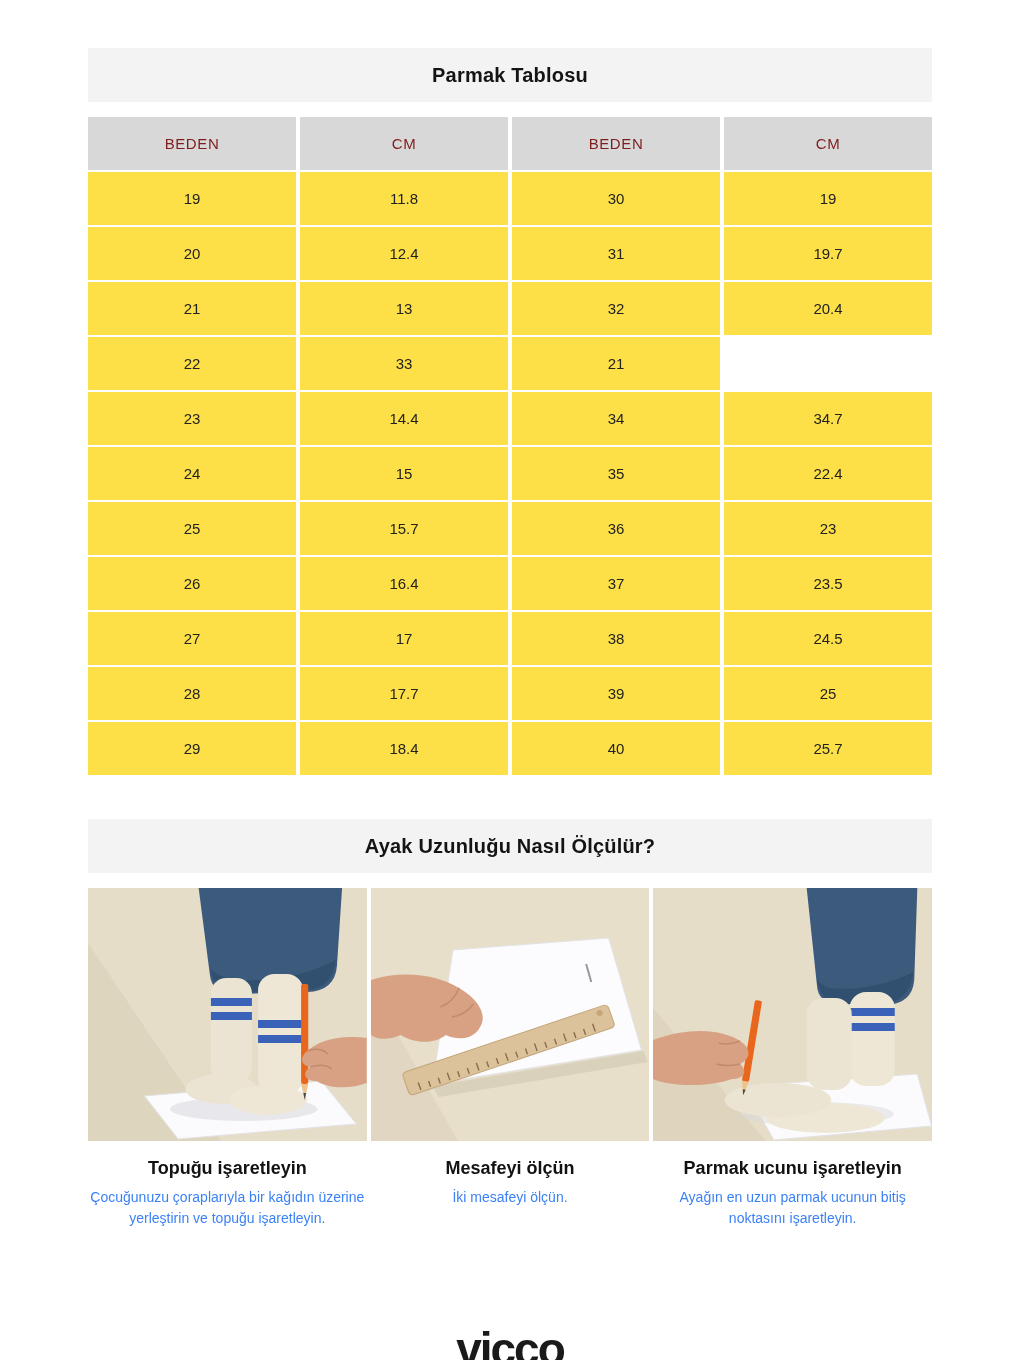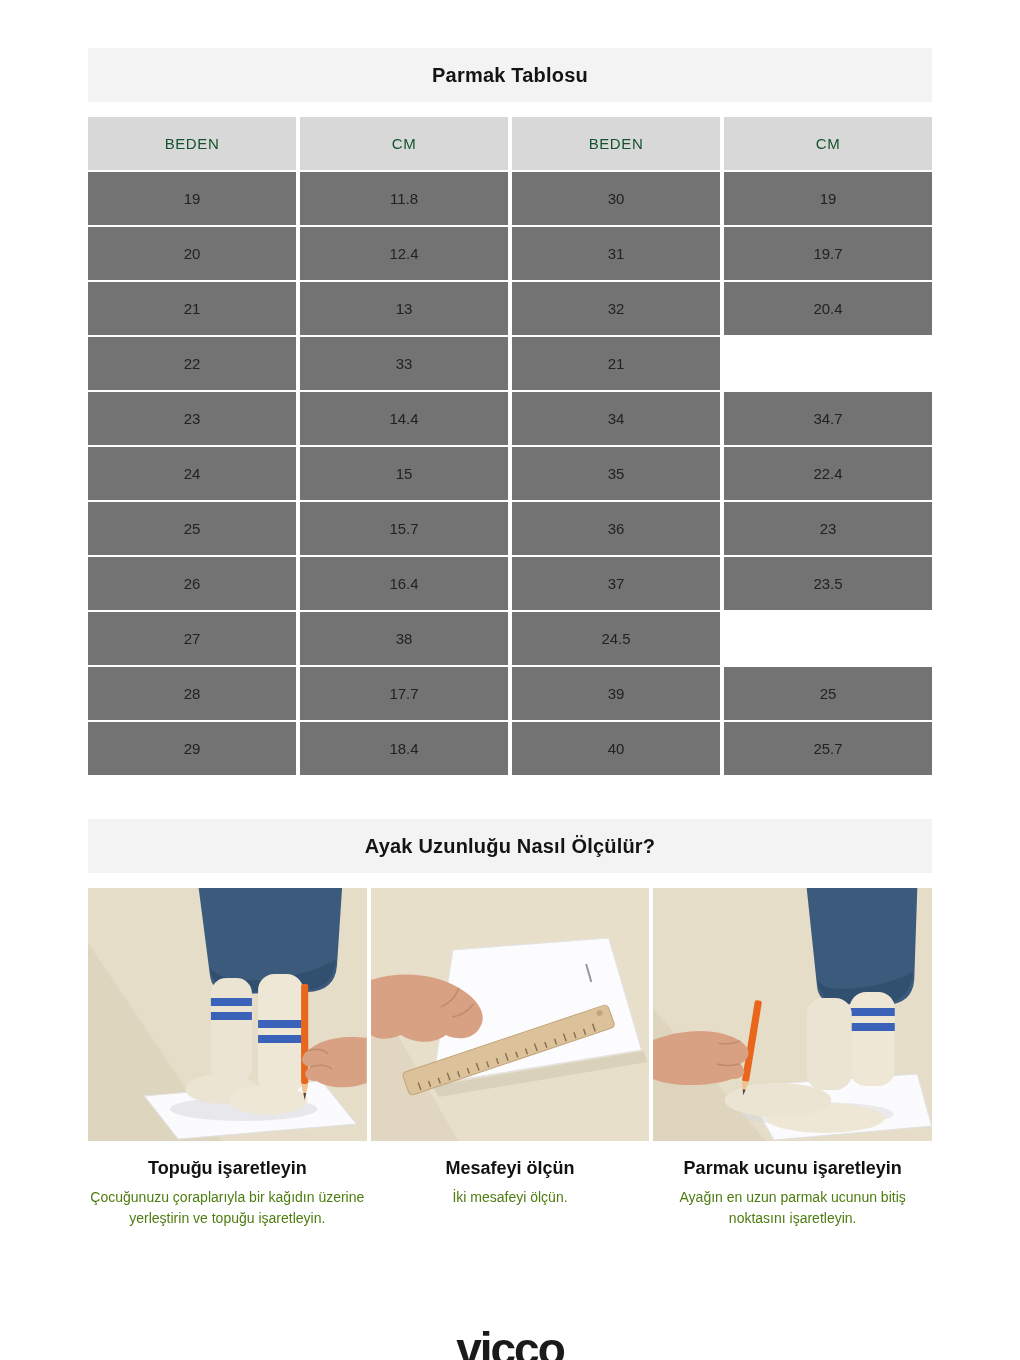--- a/index.html
+++ b/index.html
@@ -15,32 +15,32 @@
     margin-top:48px;height:54px;background:#f3f3f3;
     display:flex;align-items:center;justify-content:center;
     font-weight:bold;font-size:20px;letter-spacing:.2px;color:#141414;
   }
   .banner.second{margin-top:44px;}
 
   
   .size-table{margin-top:15px;}
   .trow{display:grid;grid-template-columns:repeat(4,1fr);column-gap:4px;margin-bottom:2px;}
   .cell{
-    background:#737373;height:53px;
+    background:#fde047;height:53px;
     display:flex;align-items:center;justify-content:center;
     font-size:15px;color:#222222;
   }
-  .trow.head .cell{background:#d8d8d8;letter-spacing:.6px;color:#14532d;}
+  .trow.head .cell{background:#d8d8d8;letter-spacing:.6px;color:#7f1d1d;}
 
   
   .steps{margin-top:15px;display:grid;grid-template-columns:repeat(3,1fr);column-gap:4px;}
   .photo{height:253px;overflow:hidden;background:#e5ddc8;}
   .photo svg{display:block;width:100%;height:100%;}
   .step-title{margin-top:17px;text-align:center;font-weight:bold;font-size:18px;color:#121212;}
-  .step-desc{margin-top:8px;text-align:center;font-size:14px;line-height:1.5;color:#4d7c0f;padding:0 2px;}
+  .step-desc{margin-top:8px;text-align:center;font-size:14px;line-height:1.5;color:#3b82f6;padding:0 2px;}
 
   
   .footer{position:absolute;left:0;right:0;bottom:0;top:1278px;text-align:center;}
   .logo{
     font-size:46px;font-weight:bold;letter-spacing:-2px;line-height:1;
     color:#1a1a1a;
   }
 </style>
 </head>
 <body>
@@ -109,20 +109,21 @@
 
     <div class="trow">
       <div class="cell">26</div>
       <div class="cell">16.4</div>
       <div class="cell">37</div>
       <div class="cell">23.5</div>
     </div>
 
     <div class="trow">
       <div class="cell">27</div>
+      <div class="cell">17</div>
       <div class="cell">38</div>
       <div class="cell">24.5</div>
     </div>
 
     <div class="trow">
       <div class="cell">28</div>
       <div class="cell">17.7</div>
       <div class="cell">39</div>
       <div class="cell">25</div>
     </div>

